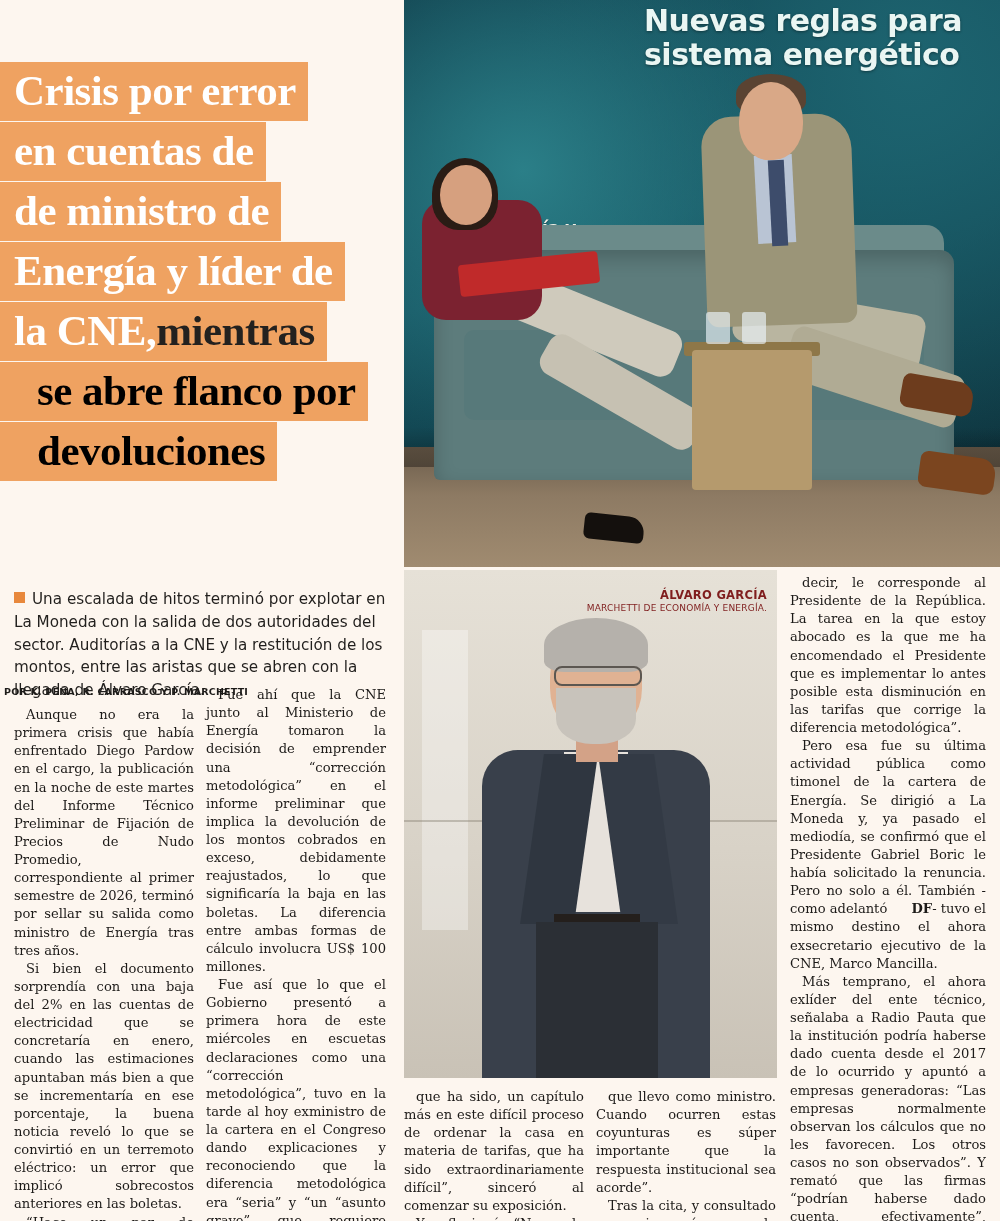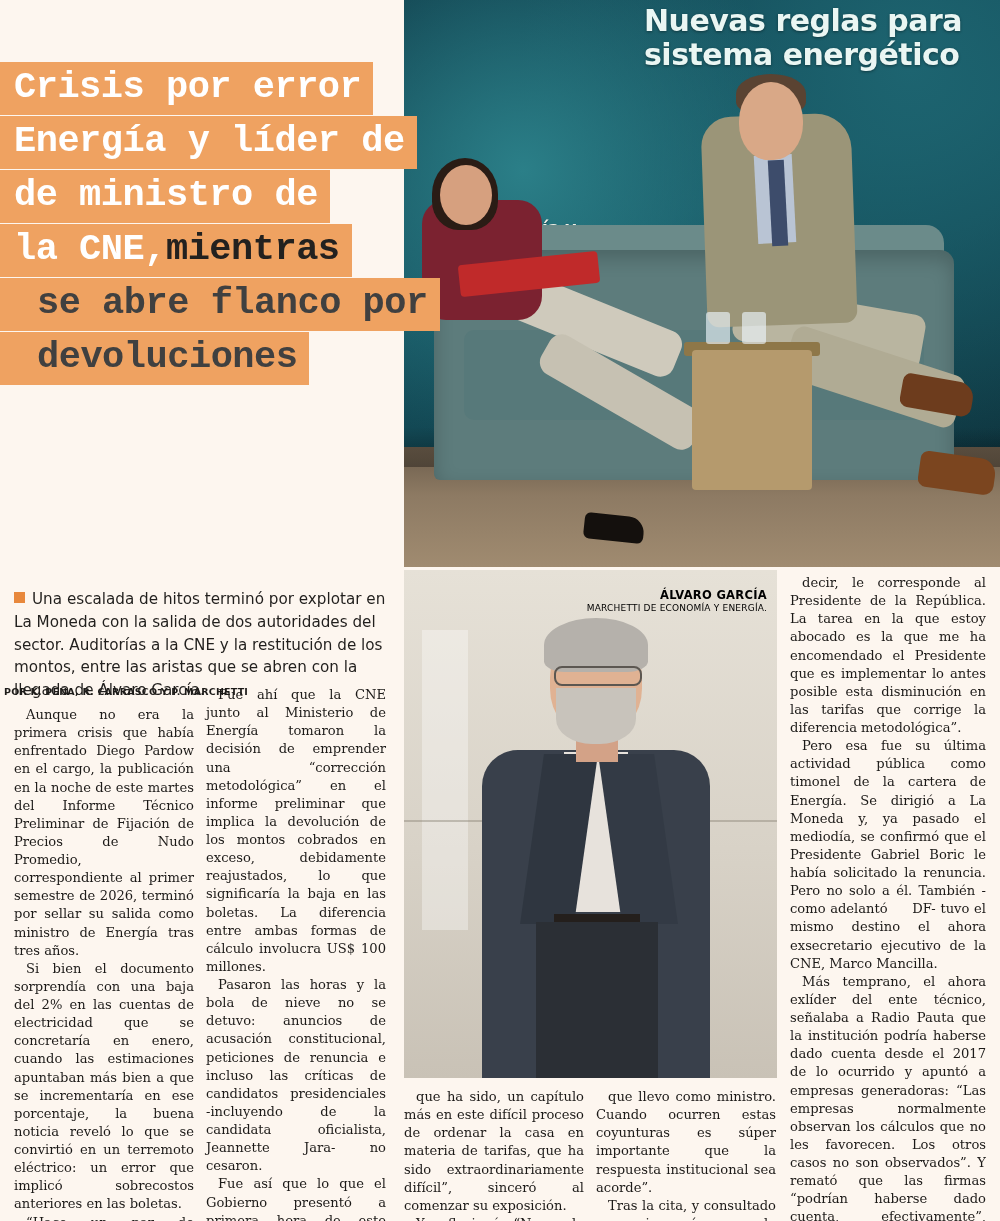--- a/index.html
+++ b/index.html
@@ -192,38 +192,38 @@
 
   
   .headline {
     position: absolute;
     left: 0;
     top: 62px;
     width: 452px;
   }
   .headline .line {
     display: table;
-    font-family: Liberation Mono, monospace;
+    font-family: Liberation Serif, serif;
     font-weight: bold;
-    font-size: 37px;
+    font-size: 43px;
     line-height: 1.0;
     padding: 7px 12px 9px 14px;
     margin-bottom: 1px;
     letter-spacing: -0.5px;
   }
   .headline .line.orange {
     background: #efa261;
     color: #ffffff;
   }
   .headline .line.orange.mix .dark {
     color: #23211f;
   }
   .headline .line.dark-on-orange {
     background: #efa261;
-    color: #404040;
+    color: #000000;
     padding-left: 37px;
   }
 
   
   .lede {
     position: absolute;
     left: 14px;
     top: 588px;
     width: 372px;
     font-family: "DejaVu Sans", sans-serif;
@@ -315,21 +315,21 @@
   .p-pants {
     position: absolute; left: 132px; top: 352px; width: 122px; height: 160px;
     background: #2b2f35;
   }
   .portrait .caption {
     position: absolute;
     right: 10px;
     top: 18px;
     text-align: right;
     font-family: "DejaVu Sans", sans-serif;
-    color: #000000;
+    color: #7f1d1d;
   }
   .portrait .caption .name {
     font-weight: bold;
     font-size: 11.5px;
     letter-spacing: .3px;
   }
   .portrait .caption .role {
     font-size: 9px;
     line-height: 1.25;
     letter-spacing: .2px;
@@ -346,21 +346,21 @@
     text-align: justify;
     hyphens: auto;
   }
   .col p { margin: 0 0 0 0; text-indent: 12px; }
   .col p.first { text-indent: 12px; }
   .col1 { left: 14px;  top: 706px; width: 180px; }
   .col2 { left: 206px; top: 686px; width: 180px; }
   .col3 { left: 404px; top: 1088px; width: 180px; }
   .col4 { left: 596px; top: 1088px; width: 180px; }
   .col5 { left: 790px; top: 574px; width: 196px; }
-  b.df { font-weight: normal; margin-left: 20px; }
+  b.df { font-weight: bold; margin-left: 20px; }
 </style>
 </head>
 <body>
 
 <div class="page">
 
   <div class="hero-photo">
     <div class="bg"></div>
     <div class="screen-text">Nuevas reglas para sistema energético</div>
     <div class="screen-sub">
@@ -391,22 +391,23 @@
     <div class="man-shoe1"></div>
     <div class="man-shoe2"></div>
     <div class="table-top"></div>
     <div class="table"></div>
     <div class="glass1"></div>
     <div class="glass2"></div>
   </div>
 
   <div class="headline">
     <div class="line orange">Crisis por error</div>
+    <div class="line orange">en cuentas de</div>
+    <div class="line orange">de ministro de</div>
     <div class="line orange">Energía y líder de</div>
-    <div class="line orange">de ministro de</div>
     <div class="line orange mix">
       <span>la CNE,</span>
       <span class="dark">mientras</span>
     </div>
     <div class="line dark-on-orange">se abre flanco por</div>
     <div class="line dark-on-orange">devoluciones</div>
   </div>
 
   <div class="lede">
     <span class="bullet"></span><span>Una escalada de hitos terminó por explotar en La Moneda con la salida de dos autoridades del sector. Auditorías a la CNE y la restitución de los montos, entre las aristas que se abren con la llegada de Álvaro García.</span>
@@ -435,21 +436,20 @@
   </div>
 
   <div class="col col1">
     <p class="first">Aunque no era la primera crisis que había enfrentado Diego Pardow en el cargo, la publicación en la noche de este martes del Informe Técnico Preliminar de Fijación de Precios de Nudo Promedio, correspondiente al primer semestre de 2026, terminó por sellar su salida como ministro de Energía tras tres años.</p>
     <p>Si bien el documento sorprendía con una baja del 2% en las cuentas de electricidad que se concretaría en enero, cuando las estimaciones apuntaban más bien a que se incrementaría en ese porcentaje, la buena noticia reveló lo que se convirtió en un terremoto eléctrico: un error que implicó sobrecostos anteriores en las boletas.</p>
     <p>“Hace un par de semanas”, la Comisión Nacional de Energía (CNE) le habría comunicado a Pardow que en el marco del proceso tarifario detectaron que desde el año 2017 se estaba aplicando una metodología en los procesos PNP que consideraba una sobre estimación del efecto inflacionario en tanto se consideró la aplicación de la tasa de interés corriente para operaciones no reajustables y la variación del IPC para las diferencias de facturación.</p>
   </div>
 
   <div class="col col2">
     <p class="first">Fue ahí que la CNE junto al Ministerio de Energía tomaron la decisión de emprender una “corrección metodológica” en el informe preliminar que implica la devolución de los montos cobrados en exceso, debidamente reajustados, lo que significaría la baja en las boletas. La diferencia entre ambas formas de cálculo involucra US$ 100 millones.</p>
-    <p>Pasaron las horas y la bola de nieve no se detuvo: anuncios de acusación constitucional, peticiones de renuncia e incluso las críticas de candidatos presidenciales -incluyendo de la candidata oficialista, Jeannette Jara- no cesaron.</p>
     <p>Fue así que lo que el Gobierno presentó a primera hora de este miércoles en escuetas declaraciones como una “corrección metodológica”, tuvo en la tarde al hoy exministro de la cartera en el Congreso dando explicaciones y reconociendo que la diferencia metodológica era “seria” y “un “asunto grave” que requiere atención inmediata.</p>
 
   </div>
 
   <div class="col col3">
     <p class="first">que ha sido, un capítulo más en este difícil proceso de ordenar la casa en materia de tarifas, que ha sido extraordinariamente difícil”, sinceró al comenzar su exposición.</p>
     <p>Y reflexionó: “No es la primera coyuntura desfavorable que me toca en estos tres años y tanto</p>
   </div>
 
   <div class="col col4">

